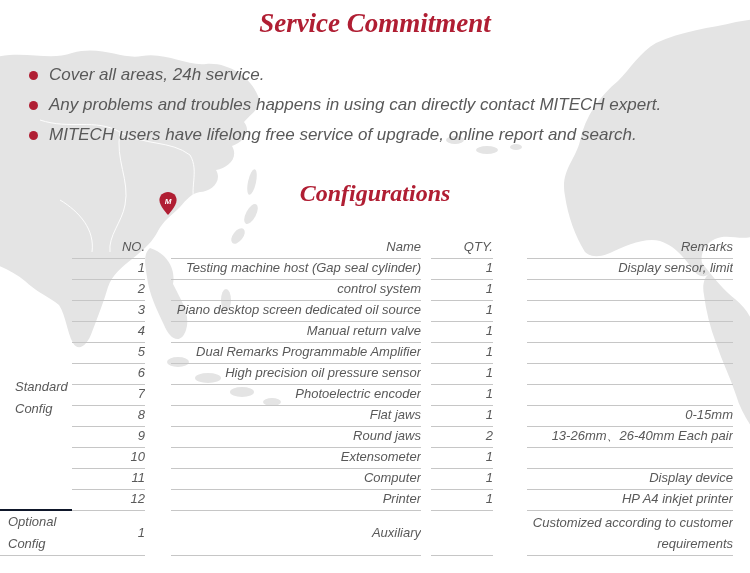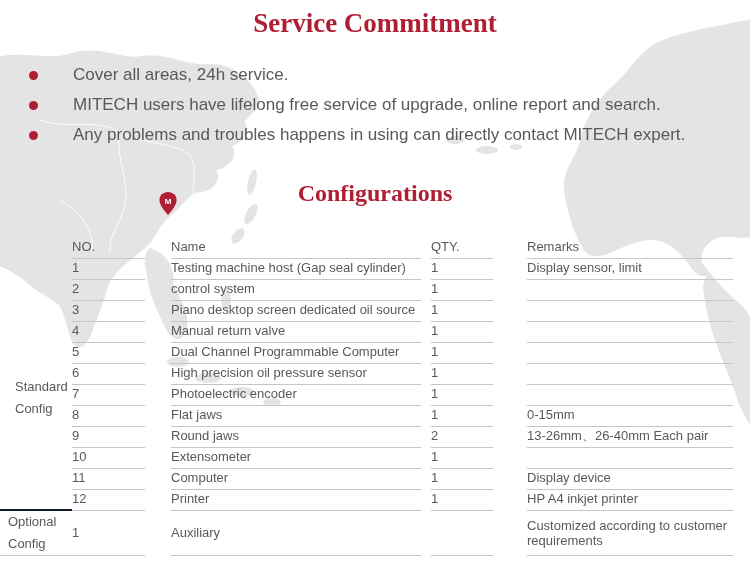--- a/index.html
+++ b/index.html
@@ -1,43 +1,43 @@
 <!DOCTYPE html>
 <html><head>
 <meta charset="utf-8">
 <style>
   html,body{margin:0;padding:0;background:#fff;}
   .page{position:relative;width:750px;height:573px;overflow:hidden;background:#fff;
         font-family:"Liberation Sans",sans-serif;color:#595959;}
   .map-bg{position:absolute;inset:0;z-index:0;}
-  .content{position:absolute;inset:0;z-index:1;}
+  .content{position:absolute;inset:0;z-index:1;font-style:italic;}
 
   .main-title{position:absolute;left:0;top:8px;width:750px;text-align:center;
     font-family:"Liberation Serif",serif;font-weight:700;font-size:27px;color:#b01e33;margin:0;}
   .section-title{position:absolute;left:0;top:180px;width:750px;text-align:center;
     font-family:"Liberation Serif",serif;font-weight:700;font-size:24px;color:#b01e33;margin:0;}
 
   .bullets{position:absolute;left:29px;top:60px;margin:0;padding:0;list-style:none;}
-  .bullets li{display:flex;align-items:center;height:30px;font-size:17px;color:#595959;gap:24px;}
+  .bullets li{display:flex;align-items:center;height:30px;font-size:17px;color:#595959;}
   .dot{width:9px;height:9px;border-radius:50%;background:#b01e33;margin-right:11px;flex:0 0 auto;}
 
   .pin{position:absolute;left:159px;top:192px;width:18px;height:23px;}
 
   .cfg-table{position:absolute;left:0;top:236px;width:733px;border-collapse:collapse;
     table-layout:fixed;font-size:13px;color:#595959;}
   .cfg-table td{padding:0;vertical-align:middle;line-height:1.25;overflow:hidden;white-space:nowrap;}
   .cfg-table tr.hdr{height:22px;}
   .cfg-table tr.row{height:21px;}
   .cfg-table tr.tall{height:40px;}
-  td.line{border-bottom:1px solid #c6c6c6;}
-  td.ctr{text-align:left;}
+  td.line{border-bottom:1px solid #c6c6c6;text-align:right;}
+  td.ctr{text-align:right;}
   td.cat{padding-left:15px;line-height:22px;white-space:normal;}
   td.cat.std{vertical-align:middle;padding-top:28px;border-bottom:2px solid #0f172a;}
   td.cat.opt{border-bottom:1px solid #c6c6c6;padding-left:8px;}
-  td.wrap{white-space:normal;line-height:15px;}
+  td.wrap{white-space:normal;line-height:21px;}
 </style>
 </head>
 <body>
 
 <div class="page">
 
   <svg class="map-bg" viewBox="0 0 750 573" width="750" height="573" xmlns="http://www.w3.org/2000/svg">
     <g fill="#e4e4e4" stroke="none">
 
       <path d="M-15,60 C20,48 48,62 72,53 C102,45 122,60 142,56 C166,52 186,66 206,64
@@ -87,25 +87,25 @@
 
     <h1 class="main-title">Service Commitment</h1>
 
     <ul class="bullets">
       <li>
         <span class="dot"></span>
         <span>Cover all areas, 24h service.</span>
       </li>
       <li>
         <span class="dot"></span>
-        <span>MITECH users have lifelong free service of upgrade, online report and search.</span>
+        <span>Any problems and troubles happens in using can directly contact MITECH expert.</span>
       </li>
       <li>
         <span class="dot"></span>
-        <span>Any problems and troubles happens in using can directly contact MITECH expert.</span>
+        <span>MITECH users have lifelong free service of upgrade, online report and search.</span>
       </li>
     </ul>
 
     <h2 class="section-title">Configurations</h2>
 
     <svg class="pin" viewBox="0 0 18 23" xmlns="http://www.w3.org/2000/svg">
       <path fill="#b01e33" d="M9,0 C4,0 0.4,3.6 0.4,8.1 C0.4,14.2 9,23 9,23 C9,23 17.6,14.2 17.6,8.1 C17.6,3.6 14,0 9,0 Z"></path>
       <text x="9" y="11.5" text-anchor="middle" font-family="Liberation Sans, sans-serif" font-size="8" font-weight="bold" fill="#ffffff">M</text>
     </svg>
 
@@ -169,21 +169,21 @@
             <td></td>
             <td class="line">Manual return valve</td>
             <td></td>
             <td class="line ctr">1</td>
             <td></td>
             <td class="line"></td>
           </tr>
           <tr class="row">
             <td class="line ctr">5</td>
             <td></td>
-            <td class="line">Dual Channel Programmable Computer</td>
+            <td class="line">Dual Remarks Programmable Amplifier</td>
             <td></td>
             <td class="line ctr">1</td>
             <td></td>
             <td class="line"></td>
           </tr>
           <tr class="row">
             <td class="line ctr">6</td>
             <td></td>
             <td class="line">High precision oil pressure sensor</td>
             <td></td>

